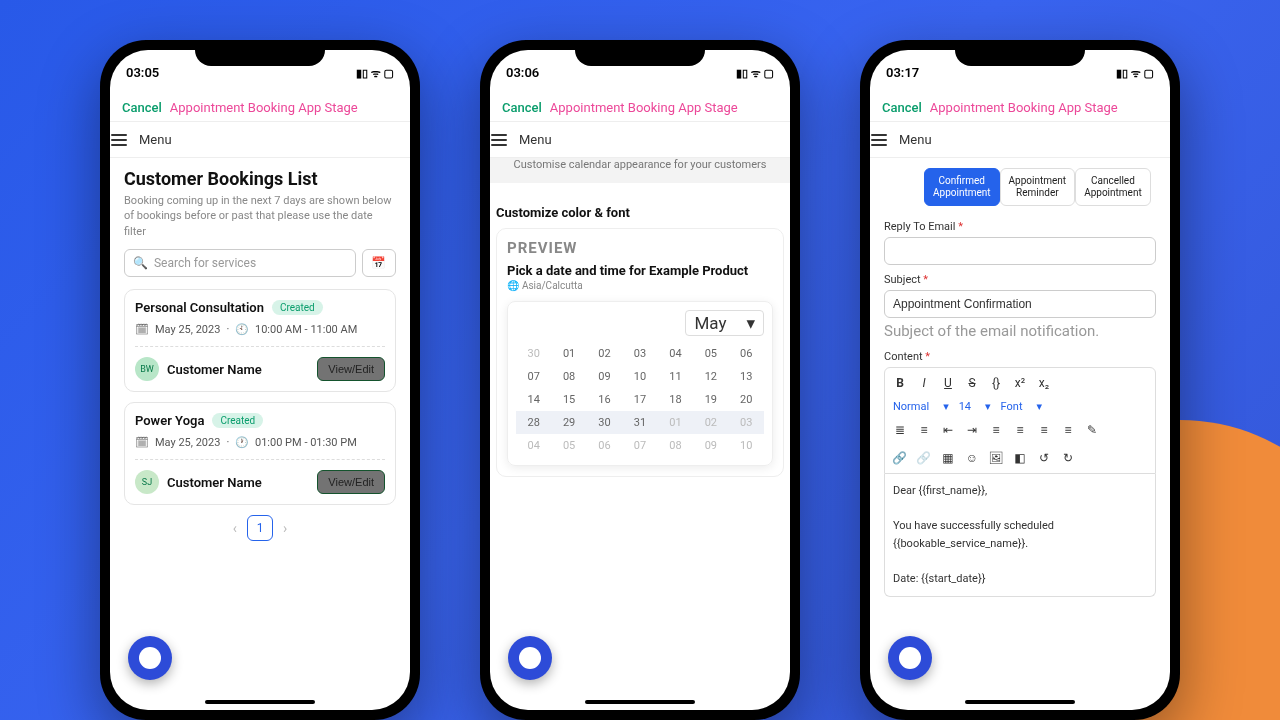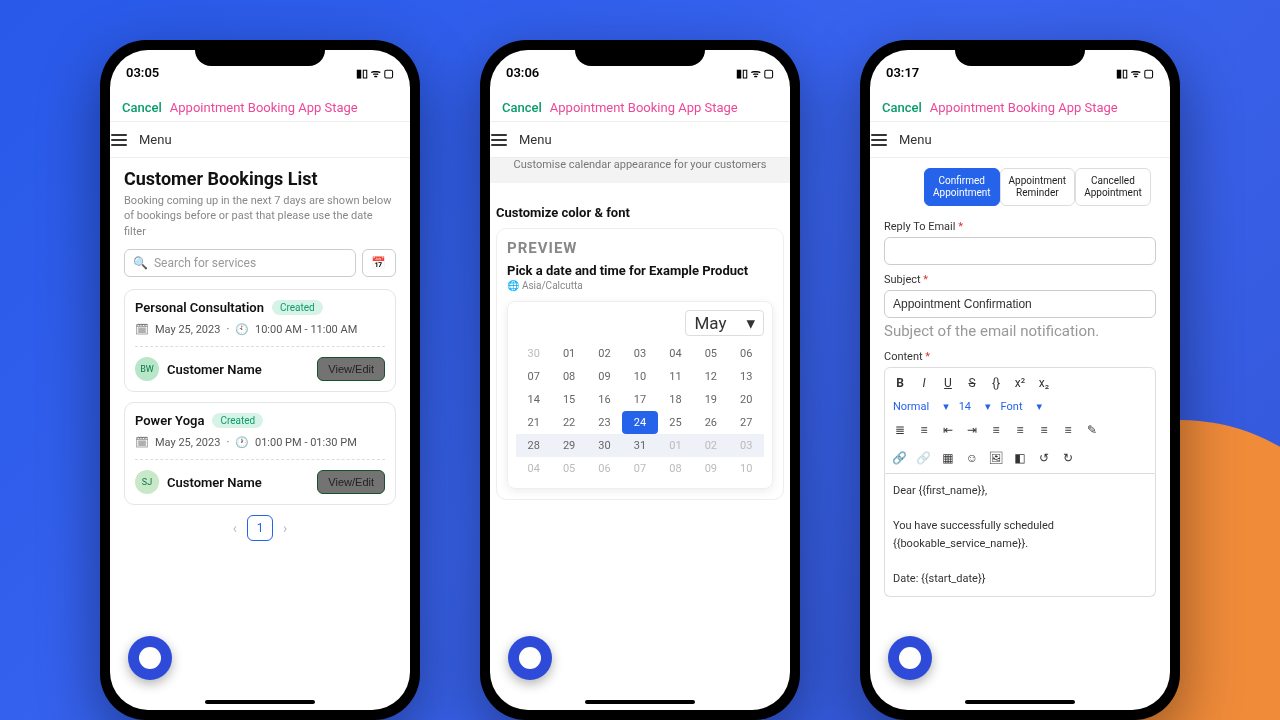--- a/index.html
+++ b/index.html
@@ -299,29 +299,20 @@
                     </tr>
                     <tr>
                       <td class="">14</td>
                       <td class="">15</td>
                       <td class="">16</td>
                       <td class="">17</td>
                       <td class="">18</td>
                       <td class="">19</td>
                       <td class="">20</td>
                     </tr>
-                    <tr>
-                      <td class="">21</td>
-                      <td class="">22</td>
-                      <td class="">23</td>
-                      <td class="sel">24</td>
-                      <td class="">25</td>
-                      <td class="">26</td>
-                      <td class="">27</td>
-                    </tr>
                     <tr class="rangerow">
                       <td class="">28</td>
                       <td class="">29</td>
                       <td class="">30</td>
                       <td class="">31</td>
                       <td class="muted">01</td>
                       <td class="muted">02</td>
                       <td class="muted">03</td>
                     </tr>
                     <tr>

